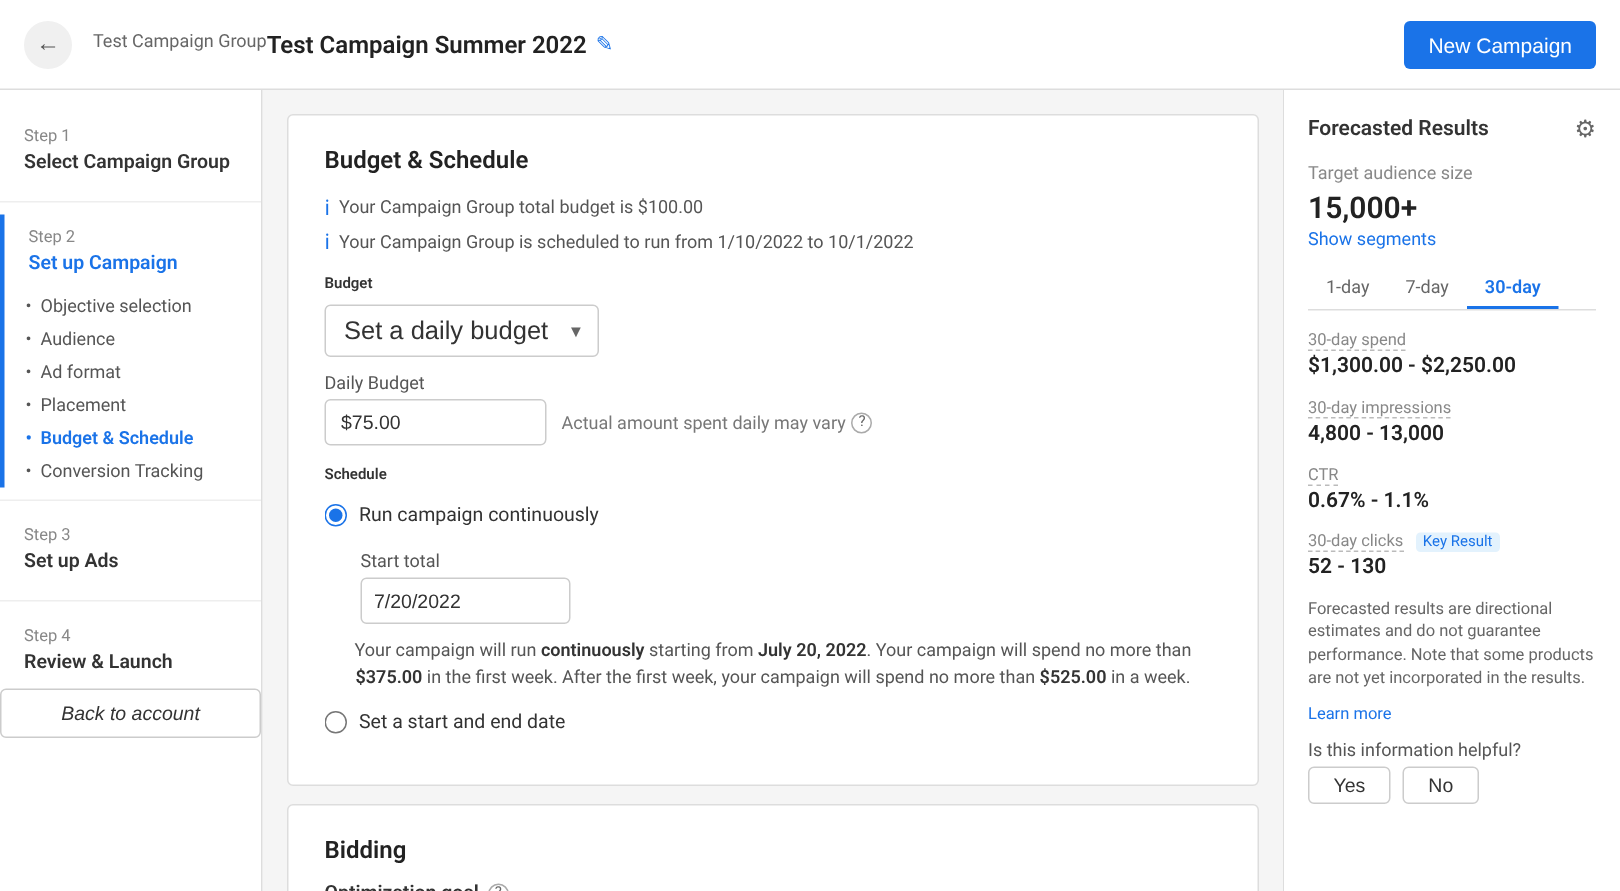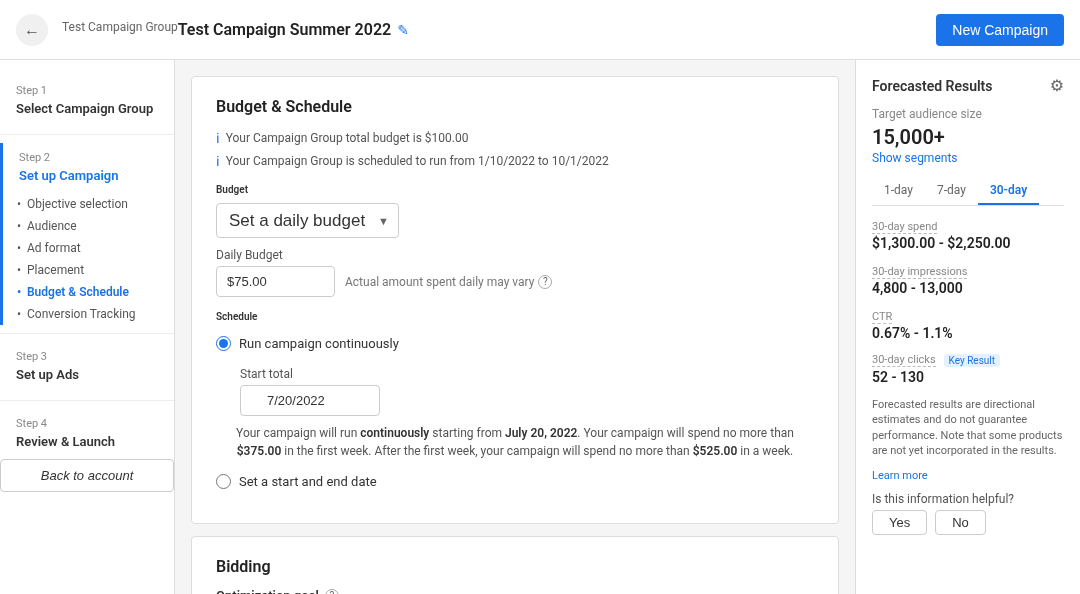--- a/index.html
+++ b/index.html
@@ -43,31 +43,31 @@
     .info-icon { color: #1a73e8; font-size: 14px; }
 
     
     .section-label { font-size: 10px; font-weight: 600; color: #333; margin: 14px 0 8px 0; }
     .dropdown-wrapper { position: relative; display: inline-block; }
     .dropdown-select { appearance: none; border: 1px solid #ccc; border-radius: 4px; padding: 7px 32px 7px 12px; font-size: 17px; color: #333; background: #fff; cursor: pointer; min-width: 180px; }
     .dropdown-arrow { position: absolute; right: 10px; top: 50%; transform: translateY(-50%); pointer-events: none; color: #666; font-size: 11px; }
 
     .subsection-label { font-size: 12px; color: #555; margin: 10px 0 4px 0; }
     .input-row { display: flex; align-items: center; gap: 10px; }
-    .text-input { border: 1px solid #ccc; border-radius: 4px; padding: 7px 10px; font-size: 13px; width: 119px; color: #333; }
+    .text-input { border: 1px solid #ccc; border-radius: 4px; padding: 7px 10px; font-size: 13px; width: 148px; color: #333; }
     .input-hint { font-size: 12px; color: #777; display: flex; align-items: center; gap: 4px; }
     .help-icon { width: 14px; height: 14px; border-radius: 50%; border: 1px solid #aaa; display: inline-flex; align-items: center; justify-content: center; font-size: 10px; color: #666; cursor: pointer; }
 
     
     .radio-group { margin: 8px 0; }
     .radio-item { display: flex; gap: 8px; padding: 6px 0; cursor: pointer; }
     .radio-item input[type="radio"] { accent-color: #1a73e8; width: 15px; height: 15px; cursor: pointer; }
     .radio-label { font-size: 13px; color: #333; }
 
-    .date-input { border: 1px solid #ccc; border-radius: 4px; padding: 7px 26px; font-size: 13px; width: 140px; color: #333; }
+    .date-input { border: 1px solid #ccc; border-radius: 4px; padding: 7px 8px; font-size: 13px; width: 140px; color: #333; }
 
     .info-text { font-size: 12px; color: #555; line-height: 1.5; margin: 8px 16px; text-align: center; }
     .info-text strong { font-weight: 600; color: #333; }
 
     
     .optimization-row { display: flex; align-items: center; gap: 6px; }
 
     
     .right-panel { width: 225px; background: #fff; border-left: 1px solid #ddd; padding: 16px; overflow-y: auto; flex-shrink: 0; }
     .panel-header { display: flex; align-items: center; justify-content: space-between; margin-bottom: 12px; }

